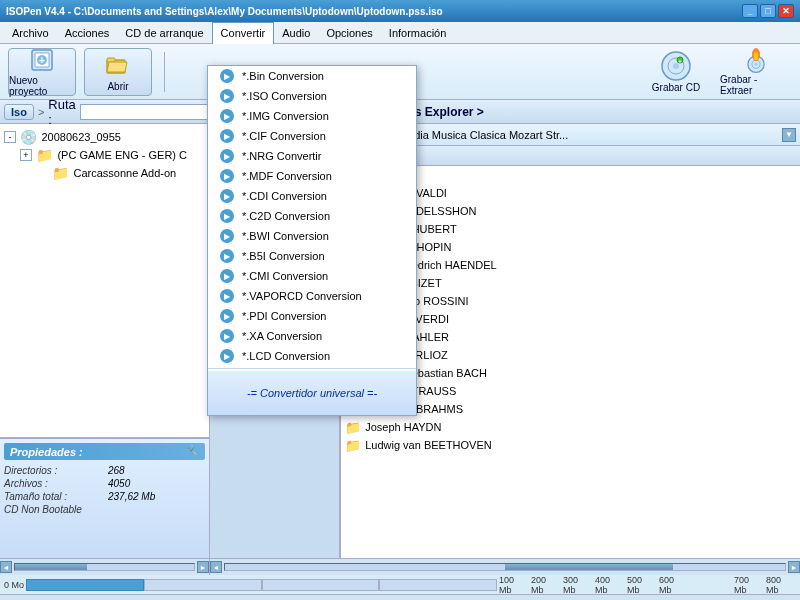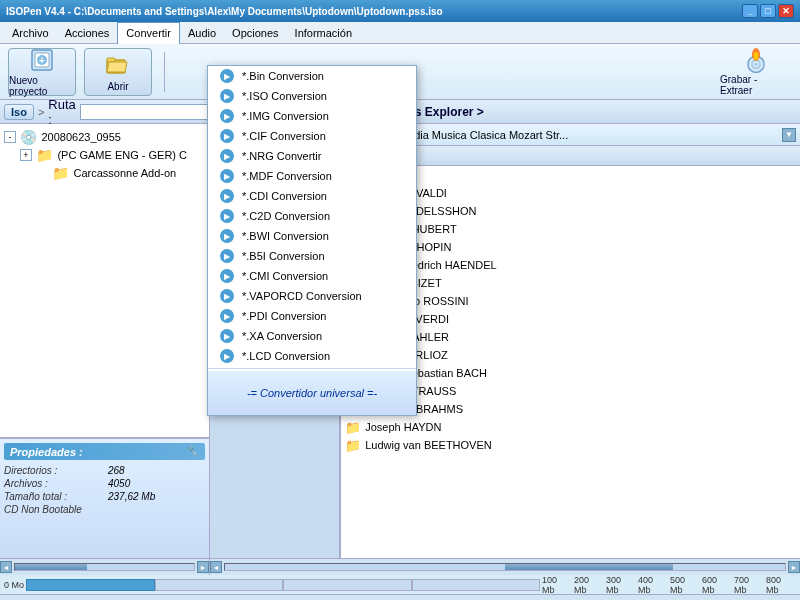--- a/index.html
+++ b/index.html
@@ -439,20 +439,21 @@
   <div id="title-bar-controls">
     <div class="title-btn">_</div>
     <div class="title-btn">□</div>
     <div class="title-btn" style="background:#e04030;">✕</div>
   </div>
 </div>
 
 <div id="menu-bar">
   <div class="menu-item">Archivo</div>
   <div class="menu-item">Acciones</div>
+  <div class="menu-item">CD de arranque</div>
   <div class="menu-item active">Convertir</div>
   <div class="menu-item">Audio</div>
   <div class="menu-item">Opciones</div>
   <div class="menu-item">Información</div>
 </div>
 
 <div id="toolbar">
   <div class="toolbar-btn">
     <div class="toolbar-icon">
       <svg width="26" height="26" viewBox="0 0 26 26">
@@ -473,20 +474,30 @@
       </svg>
     </div>
     <span>Abrir</span>
   </div>
   <div class="toolbar-sep"></div>
   <div class="toolbar-right">
 
     <div style="width:80px;"></div>
     <div class="toolbar-btn-large" style="align-items:center;">
       <svg width="32" height="32" viewBox="0 0 32 32">
+        <circle cx="16" cy="16" r="14" fill="#d0e8f8" stroke="#6699cc" stroke-width="1.5"></circle>
+        <circle cx="16" cy="16" r="8" fill="none" stroke="#88aacc" stroke-width="1"></circle>
+        <circle cx="16" cy="16" r="3" fill="#aaccee"></circle>
+        <circle cx="20" cy="10" r="3" fill="#44cc44" stroke="#228822" stroke-width="1"></circle>
+        <text x="20" y="13" text-anchor="middle" font-size="6" fill="white" font-weight="bold">+</text>
+      </svg>
+      <span>Grabar CD</span>
+    </div>
+    <div class="toolbar-btn-large" style="align-items:center;">
+      <svg width="32" height="32" viewBox="0 0 32 32">
         <circle cx="16" cy="20" r="10" fill="#d0e8f8" stroke="#6699cc" stroke-width="1.5"></circle>
         <circle cx="16" cy="20" r="5" fill="none" stroke="#88aacc" stroke-width="1"></circle>
         <circle cx="16" cy="20" r="2" fill="#aaccee"></circle>
 
         <ellipse cx="16" cy="8" rx="5" ry="8" fill="#ff6600" opacity="0.8"></ellipse>
         <ellipse cx="16" cy="10" rx="3" ry="5" fill="#ffcc00" opacity="0.9"></ellipse>
       </svg>
       <span>Grabar - Extraer</span>
     </div>
   </div>
@@ -683,21 +694,21 @@
     <div style="width:25%; background:#c8dcf0; border:1px solid #aac;"></div>
     <div style="width:25%; background:#c8dcf0; border:1px solid #aac;"></div>
     <div style="width:25%; background:#c8dcf0; border:1px solid #aac;"></div>
   </div>
   <span style="font-size:9px;color:#333;width:30px;">100 Mb</span>
   <span style="font-size:9px;color:#333;width:30px;">200 Mb</span>
   <span style="font-size:9px;color:#333;width:30px;">300 Mb</span>
   <span style="font-size:9px;color:#333;width:30px;">400 Mb</span>
   <span style="font-size:9px;color:#333;width:30px;">500 Mb</span>
   <span style="font-size:9px;color:#333;width:30px;">600 Mb</span>
-  <span style="font-size:9px;color:#333;width:30px;">700 Mb</span>
+  <span style="font-size:9px;color:#333;width:30px;margin-left:43px;">700 Mb</span>
   <span style="font-size:9px;color:#333;width:30px;">800 Mb</span>
 </div>
 
 <div id="status-bar">
   <span>ISOOpen 4.4.1 - 2008</span>
   <span style="color:#aac;">|</span>
   <span>1  directorios y0  archivos en la carpeta seleccionada -0 Mb</span>
 </div>
 
 <div id="convertir-menu">

